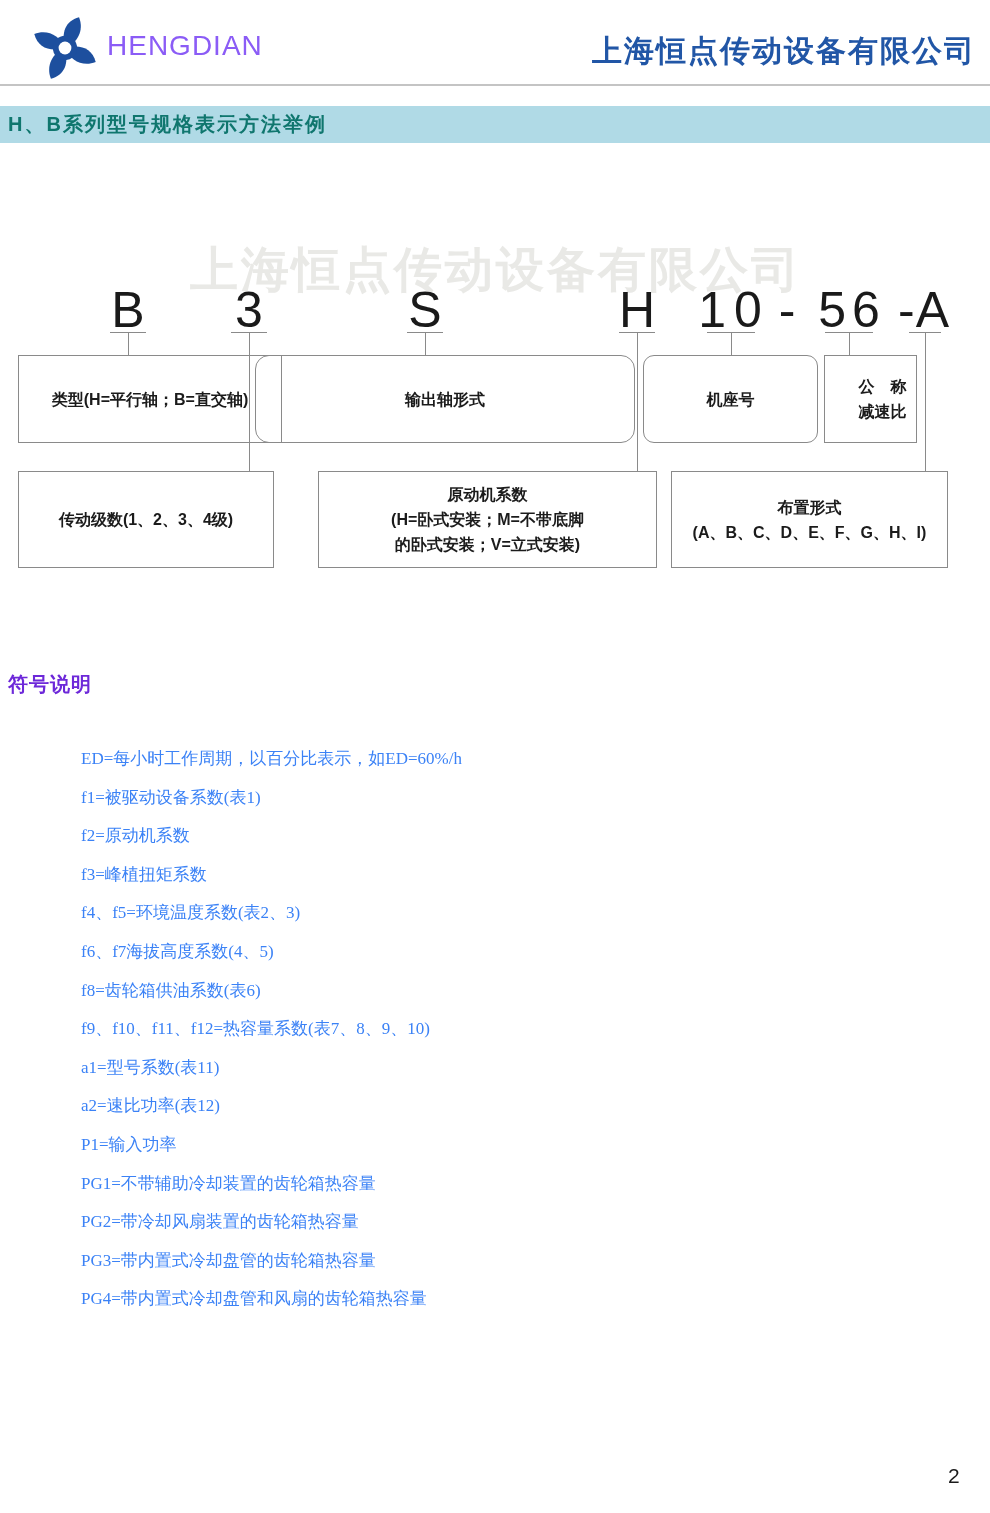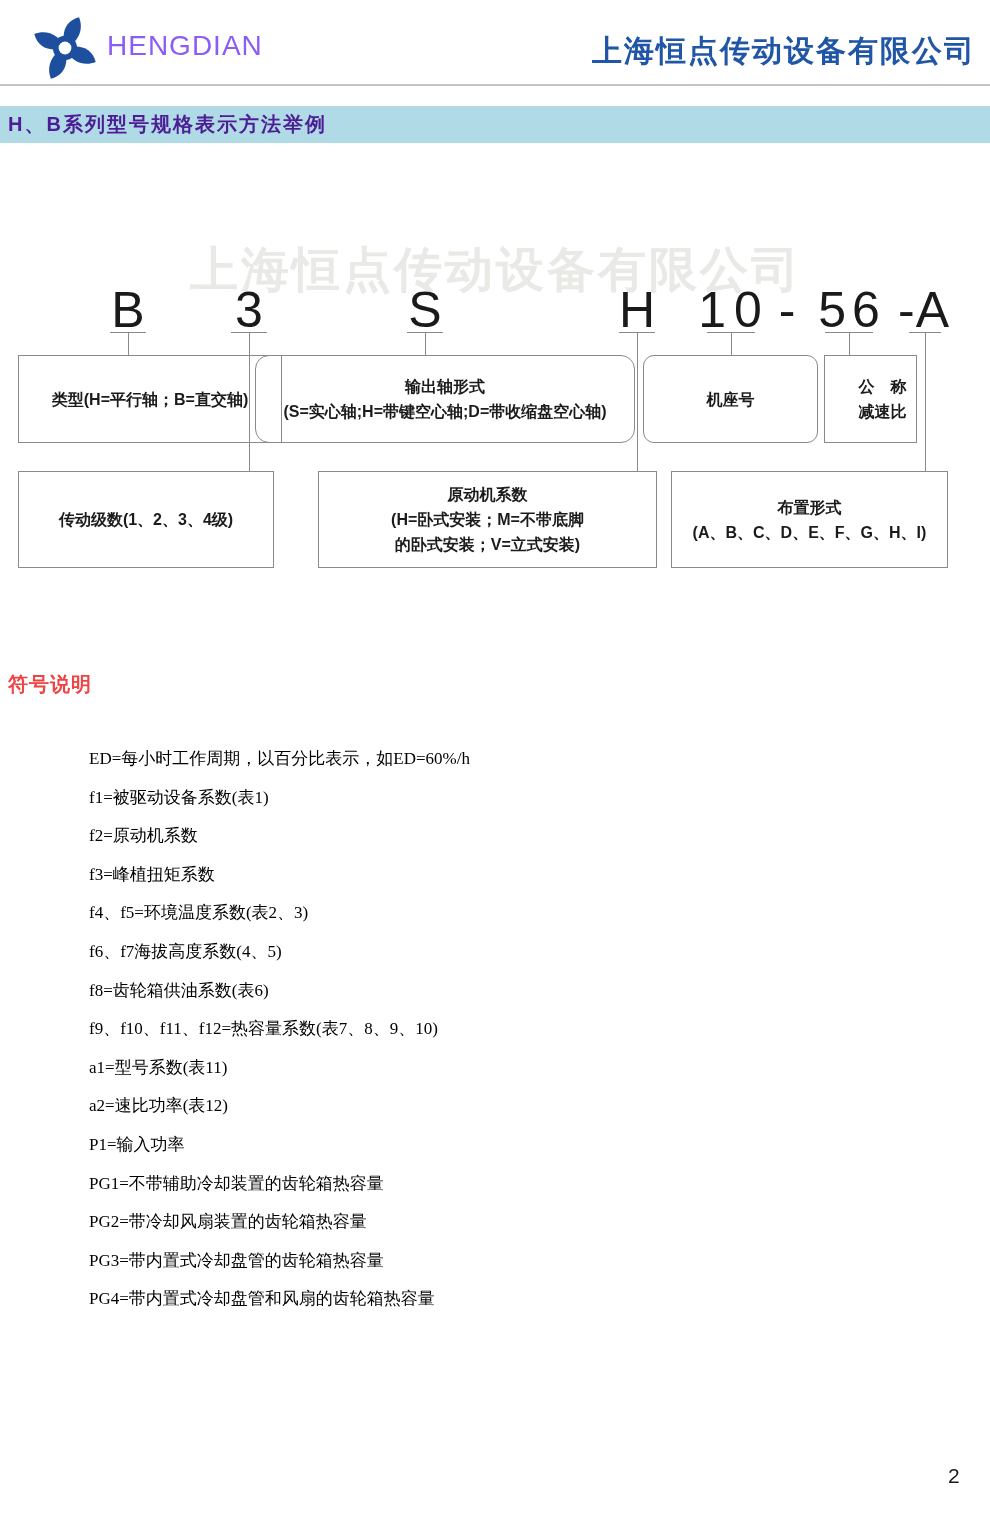--- a/index.html
+++ b/index.html
@@ -10,21 +10,21 @@
   .logo-svg{position:absolute;left:33px;top:16px;}
   .logo-text{position:absolute;left:107px;top:30px;font-size:28px;color:#8b5cf6;
              letter-spacing:1px;font-weight:500;}
   .company-name{position:absolute;right:14px;top:31px;font-size:30px;font-weight:bold;
                 color:#2156a6;letter-spacing:2px;font-family:"Liberation Serif", serif;}
   .header-divider{position:absolute;left:0;top:84px;width:990px;height:2px;background:#c4c4c4;}
 
   
   .title-bar{position:absolute;left:0;top:106px;width:990px;height:37px;background:#b0dae6;}
   .title-bar span{display:block;line-height:37px;padding-left:8px;font-size:20px;
-                  font-weight:bold;color:#4c1d95;letter-spacing:2px;}
+                  font-weight:bold;color:#0f766e;letter-spacing:2px;}
 
   
   .watermark{position:absolute;left:190px;top:238px;font-size:48px;font-weight:bold;
              color:#e9e9e6;letter-spacing:3px;white-space:nowrap;}
 
   
   .code-seg{position:absolute;top:281px;font-size:50px;color:#1a1a1a;white-space:nowrap;
             transform:translateX(-50%);}
   .seg-0{left:128px;} .seg-1{left:249px;} .seg-2{left:425px;} .seg-3{left:637px;}
   .seg-4{left:734px;letter-spacing:8px;} .seg-5{left:787px;}
@@ -42,23 +42,23 @@
   .box-type        {left:18px; top:355px;width:264px;height:88px;}
   .box-output-shaft{left:255px;top:355px;width:380px;height:88px;border-radius:14px;}
   .box-frame-size  {left:643px;top:355px;width:175px;height:88px;border-radius:11px;}
   .box-ratio       {left:824px;top:355px;width:93px; height:88px;padding-left:24px;}
   .box-stages      {left:18px; top:471px;width:256px;height:97px;}
   .box-mounting    {left:318px;top:471px;width:339px;height:97px;}
   .box-arrangement {left:671px;top:471px;width:277px;height:97px;}
 
   
   .symbols-heading{position:absolute;left:8px;top:671px;font-size:20px;font-weight:bold;
-                   color:#ef4444;letter-spacing:1px;}
-  .symbols-list{position:absolute;left:89px;top:740px;margin:0;padding:0;list-style:none;
-                font-family:"Liberation Serif", serif;font-size:17px;color:#000000;}
+                   color:#6d28d9;letter-spacing:1px;}
+  .symbols-list{position:absolute;left:81px;top:740px;margin:0;padding:0;list-style:none;
+                font-family:"Liberation Serif", serif;font-size:17px;color:#3b82f6;}
   .symbols-list li{height:38.6px;line-height:38.6px;white-space:nowrap;}
 
   
   .page-number{position:absolute;left:948px;top:1464px;font-size:21px;color:#1a1a1a;}
 </style>
 </head>
 <body>
 
 <svg class="logo-svg" width="64" height="64" viewBox="0 0 100 100">
   <g fill="#1d4f9e">
@@ -105,21 +105,20 @@
 <div class="vline" style="left:637px;height:139px;"></div>
 <div class="vline" style="left:731px;height:23px;"></div>
 <div class="vline" style="left:849px;height:23px;"></div>
 <div class="vline" style="left:925px;height:138px;"></div>
 
 <div class="spec-box box-type">
   <span>类型(H=平行轴；B=直交轴)</span>
 </div>
 <div class="spec-box box-output-shaft">
   <span>输出轴形式</span>
-  <span>(S=实心轴;H=带键空心轴;D=带收缩盘空心轴)</span>
 </div>
 <div class="spec-box box-frame-size">
   <span>机座号</span>
 </div>
 <div class="spec-box box-ratio">
   <span>公　称</span>
   <span>减速比</span>
 </div>
 <div class="spec-box box-stages">
   <span>传动级数(1、2、3、4级)</span>

